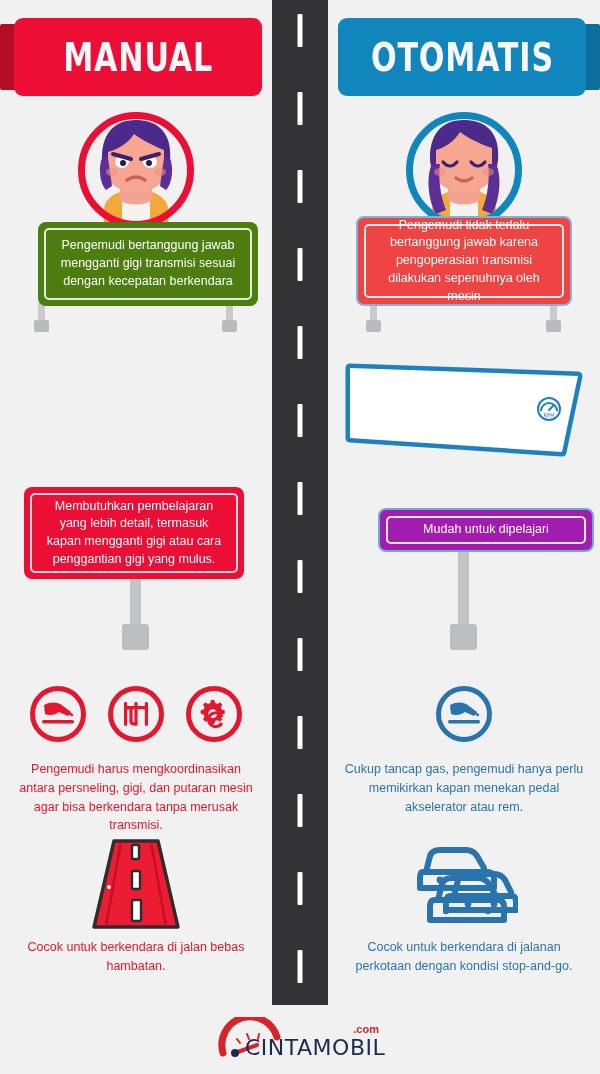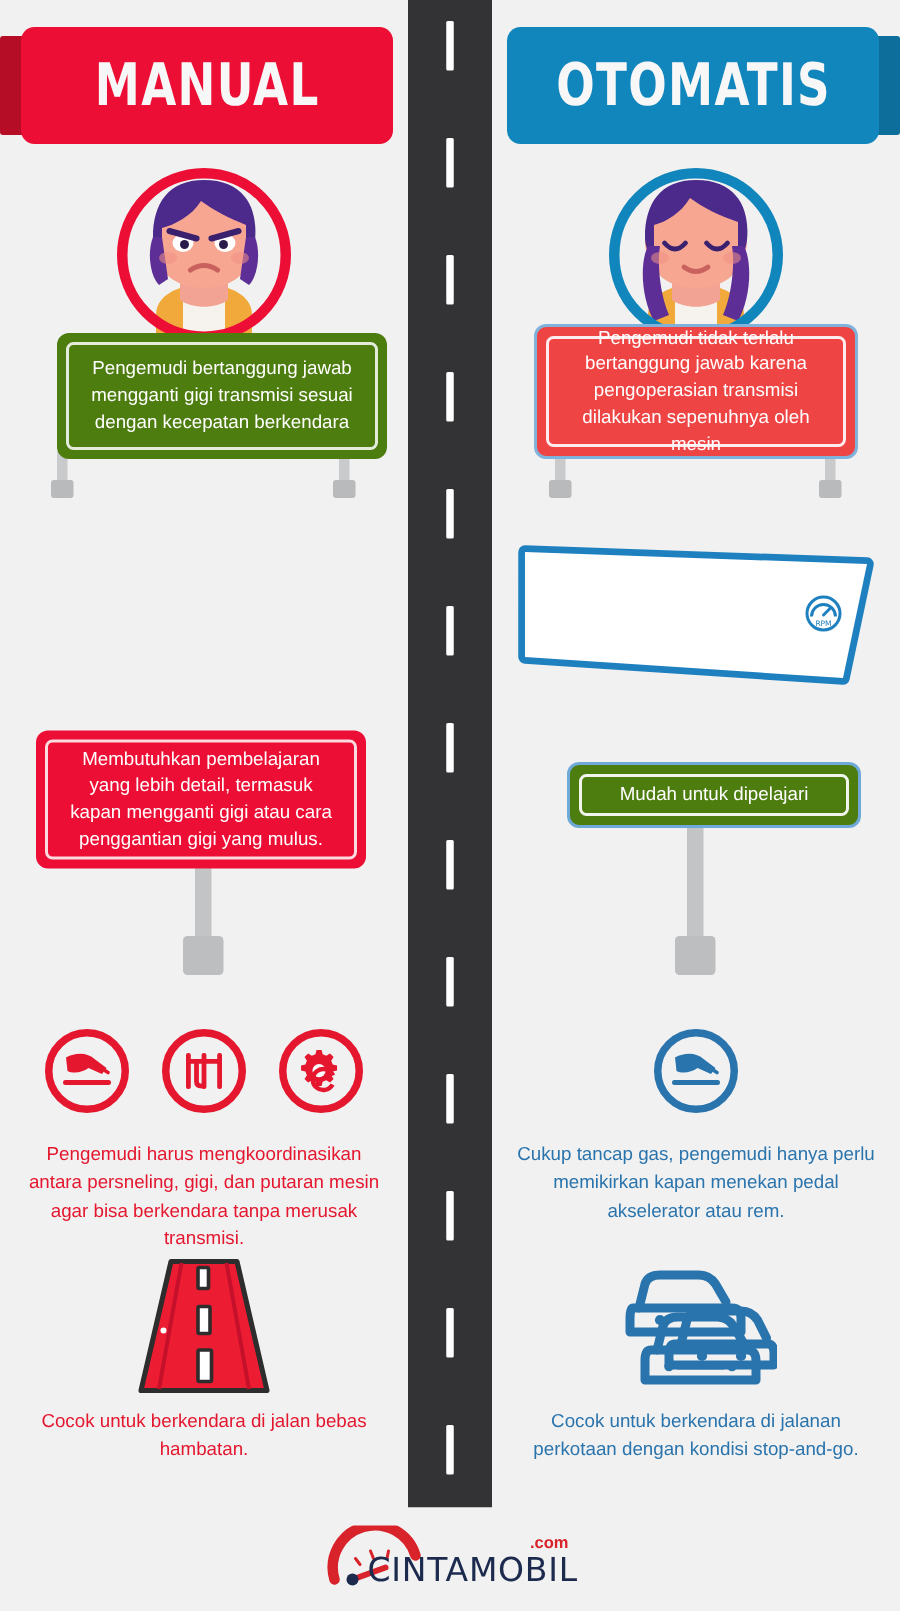--- a/index.html
+++ b/index.html
@@ -298,21 +298,21 @@
           <path d="M5 15 A8 8 0 0 1 21 15" fill="none" stroke="#1f80c0" stroke-width="2"></path>
           <line x1="13" y1="14" x2="18" y2="9" stroke="#1f80c0" stroke-width="2" stroke-linecap="round"></line>
           <text x="13" y="21" font-size="5" fill="#1f80c0" text-anchor="middle" font-family="DejaVu Sans">RPM</text>
         </svg>
       </div>
     </div>
 
     <div class="post" style="left:130px;top:548px;height:102px;">
       <div class="base"></div>
     </div>
-    <div class="board" style="left:50px;top:508px;width:196px;height:44px;background:#4d7c0f;border:2px solid #6fa9d8;">
+    <div class="board" style="left:50px;top:508px;width:216px;height:44px;background:#a21caf;border:2px solid #6fa9d8;">
       <div class="inner" style="border-color:rgba(255,255,255,.92);">
         <p>Mudah untuk dipelajari</p>
       </div>
     </div>
 
     <div class="iconrow" style="left:0;top:686px;width:272px;">
       <div class="circ blue">
         <svg width="34" height="30" viewBox="0 0 34 30">
           <path d="M3 6 C10 2 18 3 22 7 L30 13 L27 17 L18 13 C14 16 8 17 4 15 Z" fill="#2a74ad"></path>
           <path d="M20 9 L31 16" stroke="#2a74ad" stroke-width="2.4" stroke-linecap="round"></path>

